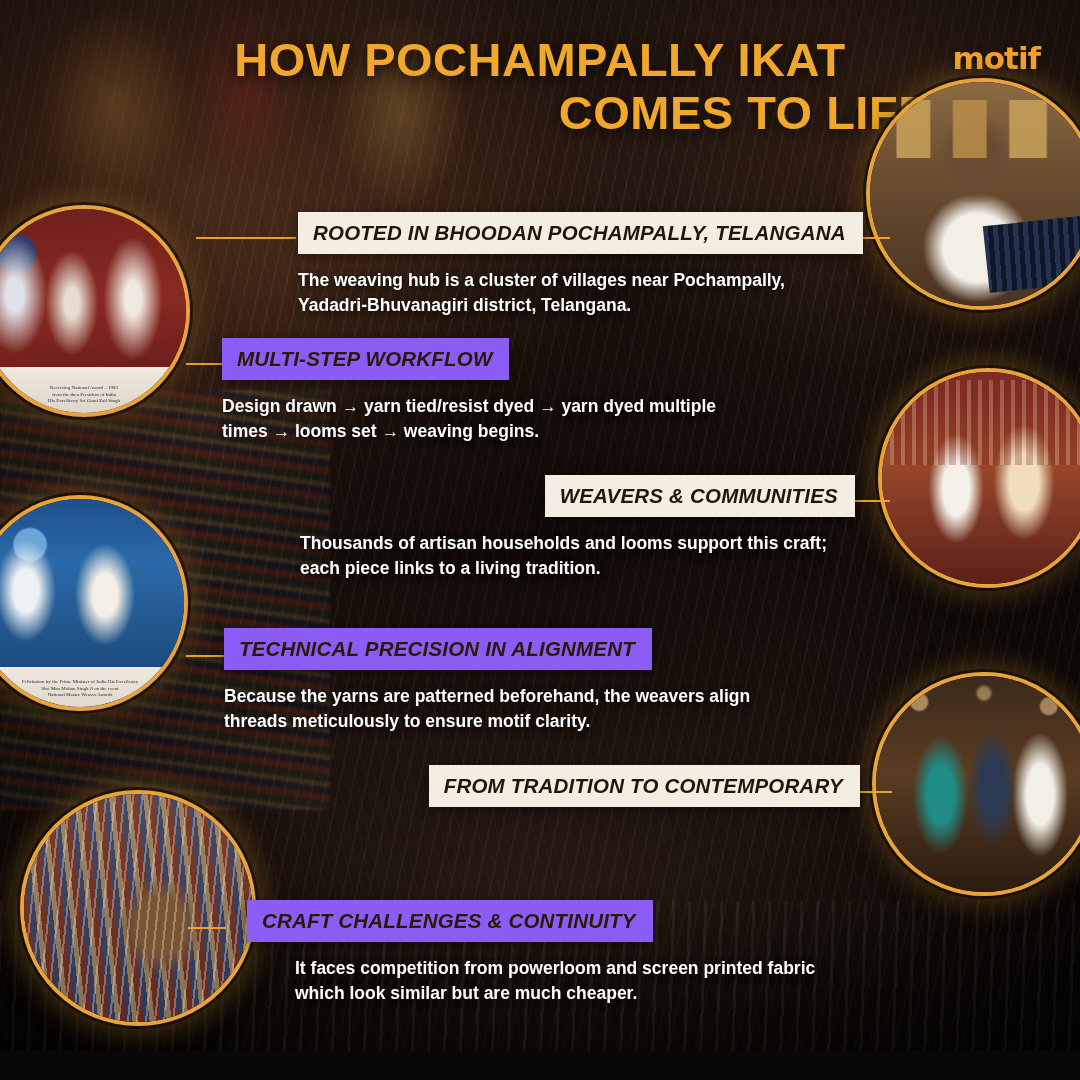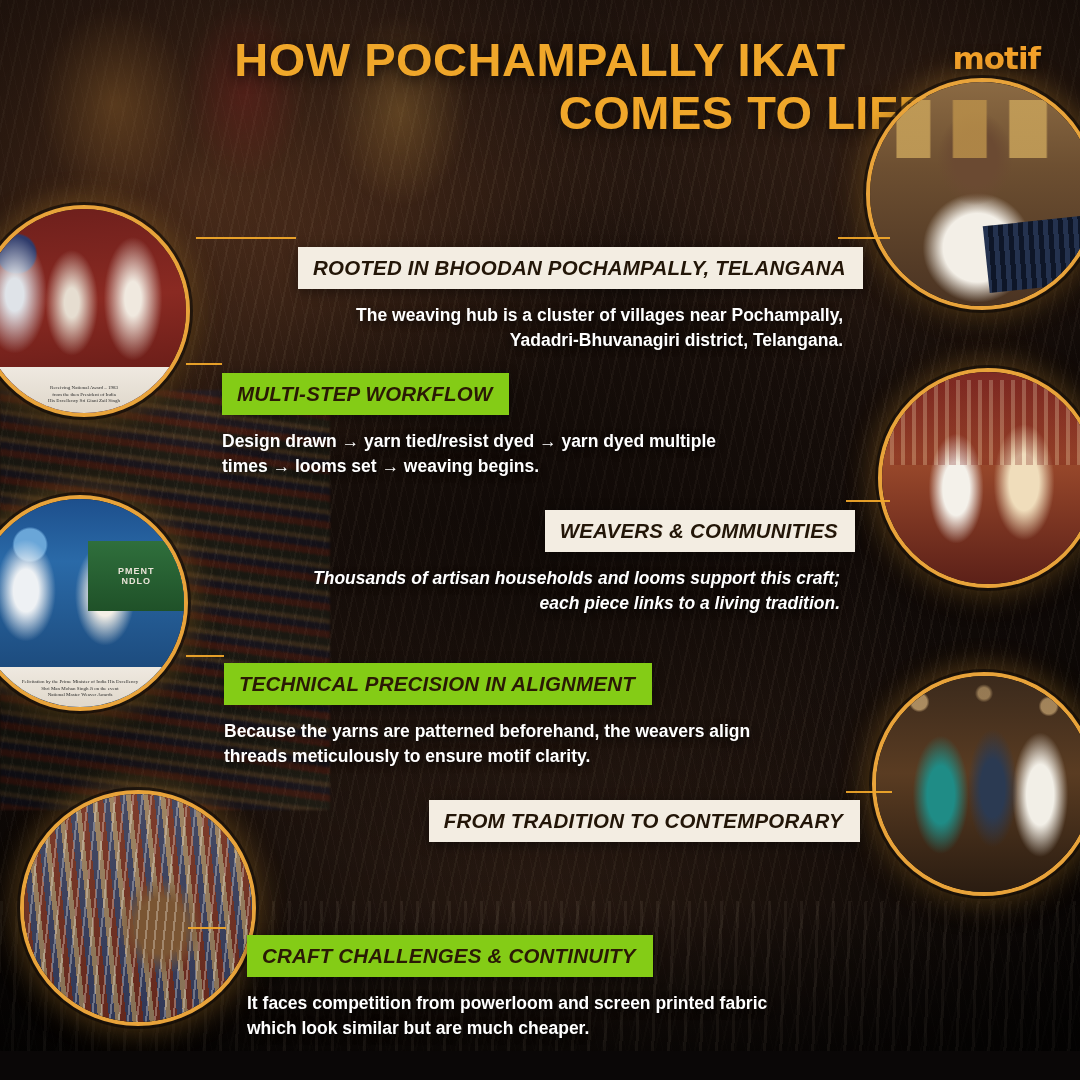--- a/index.html
+++ b/index.html
@@ -208,62 +208,61 @@
   .tag {
     display: inline-block;
     font-size: 20.5px;
     font-weight: bold;
     font-style: italic;
     letter-spacing: .2px;
     padding: 9px 17px 9px 15px;
     color: #1b1208;
     white-space: nowrap;
     box-shadow: 0 3px 12px rgba(0,0,0,.45);
-    margin-top: 35px;
   }
   .tag.cream { background: #F3EDE2; color: #231608; }
-  .tag.amber { background: #84cc16; color: #2a1a05; }
+  .tag.amber { background: #8b5cf6; color: #2a1a05; }
 
   .body-text {
     margin-top: 14px;
     color: #FFFFFF;
     font-size: 17.5px;
     font-weight: bold;
     line-height: 1.42;
     text-shadow: 0 2px 9px rgba(0,0,0,.85);
   }
-  .right-align { text-align: right; }
+  .right-align { }
   .left-align { text-align: left; }
 
   
   .connector {
     position: absolute;
     height: 2px;
     background: #F0A72A;
     opacity: .95;
   }
 
   
   #row-rooted { left: 298px; top: 212px; width: 560px; }
   #row-rooted .body-text { width: 545px; }
 
   #row-workflow { left: 222px; top: 338px; width: 520px; }
   #row-workflow .body-text { width: 500px; }
 
   #row-weavers { left: 300px; top: 475px; width: 555px; }
-  #row-weavers .body-text { width: 540px; font-style: italic; }
+  #row-weavers .body-text { width: 540px; }
 
   #row-technical { left: 224px; top: 628px; width: 545px; }
   #row-technical .body-text { width: 540px; }
 
   #row-contemporary { left: 300px; top: 765px; width: 560px; }
   #row-contemporary .body-text { width: 548px; }
 
   #row-challenges { left: 226px; top: 900px; width: 540px; padding-left: 21px; }
-  #row-challenges .body-text { width: 535px; }
+  #row-challenges .body-text { width: 535px; margin-left: 48px; }
 
   .tag-wrap { display: flex; align-items: center; }
   .tag-wrap.to-right { justify-content: flex-start; }
   .tag-wrap.to-left { justify-content: flex-end; }
 </style>
 </head>
 <body>
 
 <div class="poster">
 
@@ -295,24 +294,20 @@
   </div>
 
   <div class="photo" id="photo-weaver-book">
     <div class="inner"></div>
     <div class="frames"></div>
     <div class="fabric"></div>
   </div>
 
   <div class="photo" id="photo-pm-felicitation">
     <div class="inner"></div>
-    <div class="board">
-      <span>PMENT</span>
-      <span>NDLO</span>
-    </div>
     <div class="capbar"></div>
     <div class="cap">
       <div>Felicitation by the Prime Minister of India His Excellency</div>
       <div>Shri Man Mohan Singh Ji on the event</div>
       <div>National Master Weaver Awards</div>
     </div>
   </div>
 
   <div class="photo" id="photo-two-weavers">
     <div class="inner"></div>

